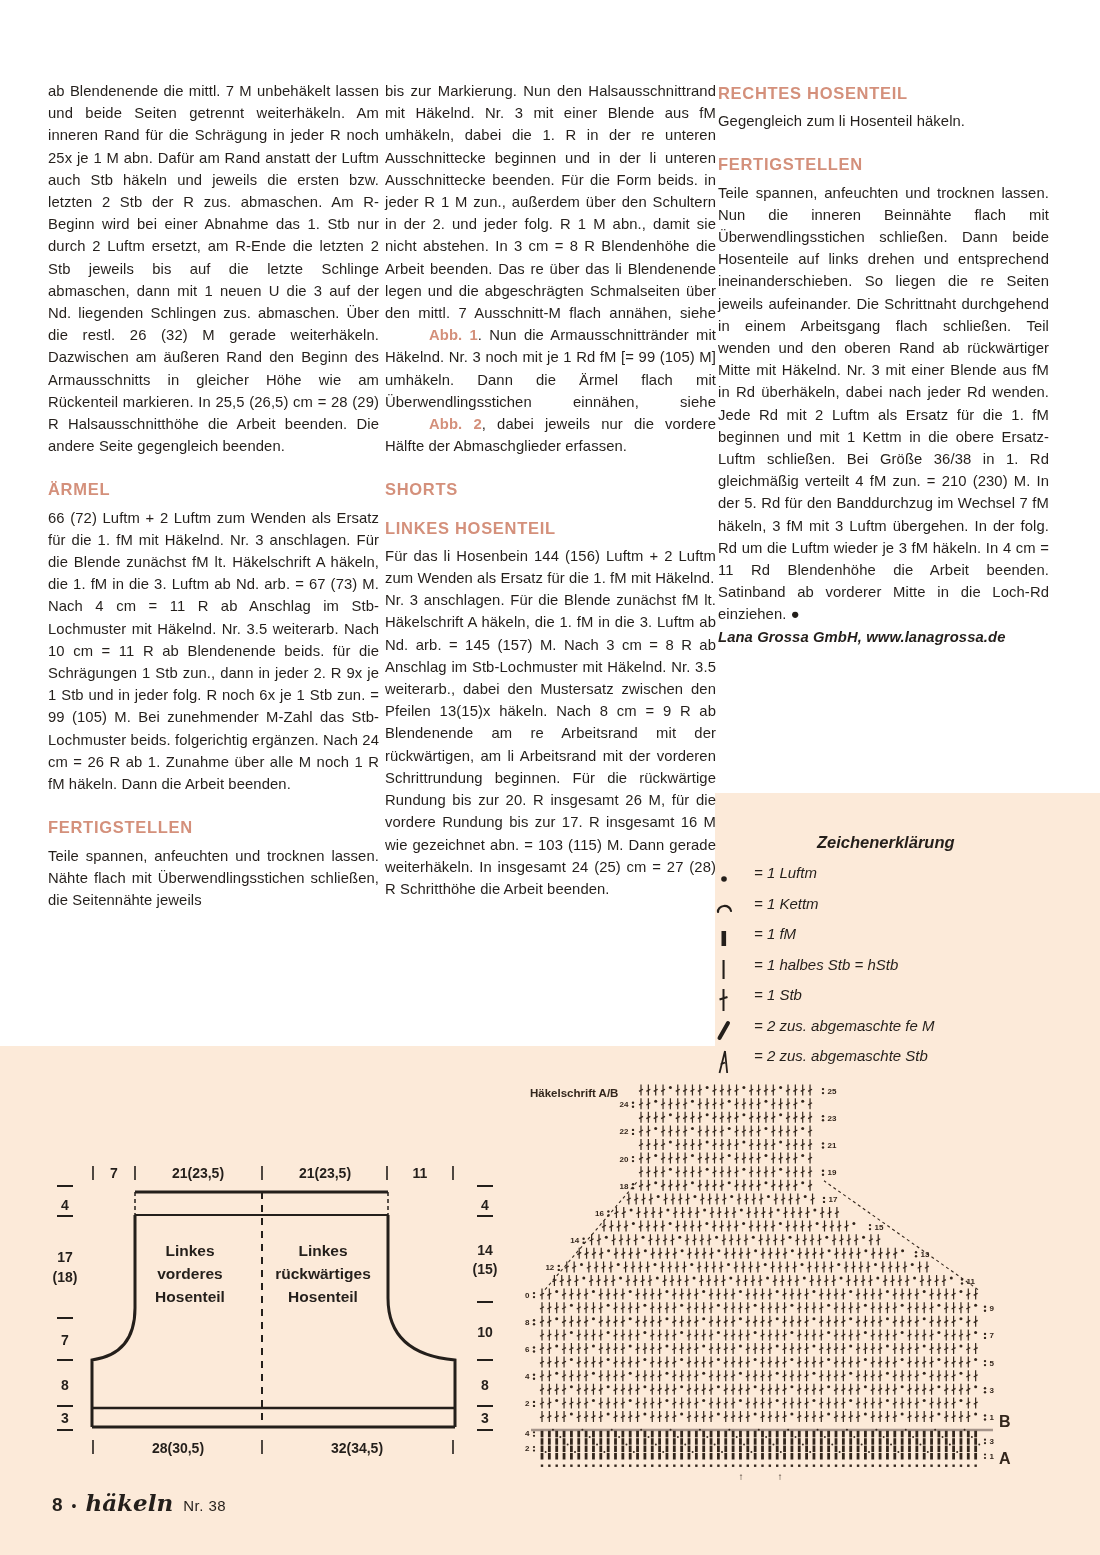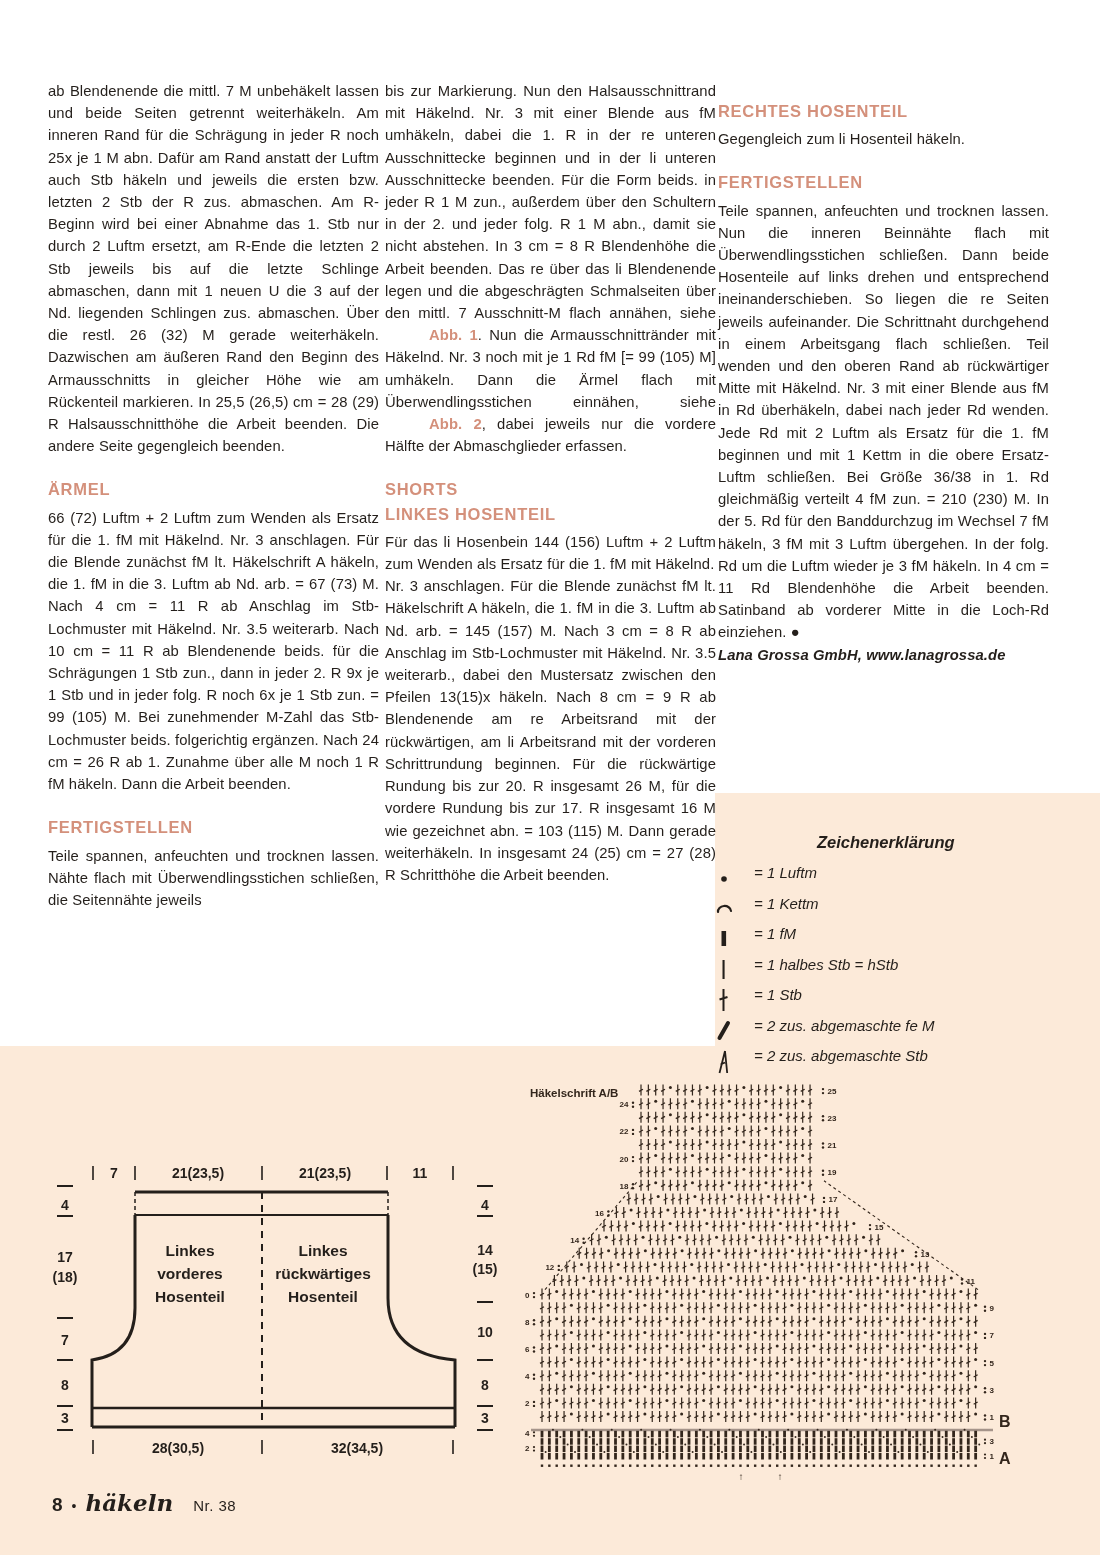--- a/index.html
+++ b/index.html
@@ -6,36 +6,36 @@
   .page{position:relative;width:1100px;height:1555px;background:#ffffff;overflow:hidden;
         font-family:"Liberation Sans",sans-serif;color:#241f1b;}
   .band{position:absolute;left:0;top:1046px;width:1100px;height:509px;background:#fcead9;}
   .legendbox{position:absolute;left:715px;top:793px;width:385px;height:300px;background:#fcead9;}
   .col{position:absolute;top:80px;width:331px;font-size:14.8px;line-height:22.2px;
        text-align:justify;letter-spacing:0.1px;}
   .col p{margin:0;}
   .c1{left:48px;} .c2{left:385px;} .c3{left:718px;}
   .h{color:#d4907b;font-weight:bold;font-size:16.5px;letter-spacing:0.7px;
      margin:21px 0 6px 0;text-align:left;}
-  .h.first{margin-top:20px;}
+  .h.first{margin-top:2px;}
   .h.tight{margin-bottom:0;}
-  .h.sub{margin-top:2px;margin-bottom:6px;}
+  .h.sub{margin-top:16px;margin-bottom:6px;}
   .accent{color:#d4907b;font-weight:bold;margin-left:44px;}
   .credit{font-style:italic;margin-top:1px;font-weight:bold;}
   .lg-title{font-style:italic;font-weight:bold;font-size:16.5px;margin:40px 0 12px 102px;}
   .lg-row{display:flex;align-items:flex-start;height:30.5px;}
   .lg-ico{width:26px;height:28px;flex:none;}
   .lg-label{font-style:italic;font-size:15px;margin-left:13px;}
   .schem{position:absolute;left:35px;top:1140px;}
   .chart{position:absolute;left:525px;top:1080px;}
   .footer{position:absolute;left:52px;top:1489px;display:flex;align-items:baseline;}
   .f-num{font-size:19px;font-weight:bold;}
   .f-dot{font-size:14px;margin:0 9px;}
   .f-mag{font-family:"DejaVu Serif",serif;font-style:italic;font-weight:bold;font-size:23px;}
-  .f-issue{font-size:15px;margin-left:20px;letter-spacing:0.5px;}
+  .f-issue{font-size:15px;margin-left:10px;letter-spacing:0.5px;}
 </style>
 </head>
 <body>
 
 <div class="page">
 
   <div class="band"></div>
   <div class="legendbox"></div>
 
   <div class="col c1">

